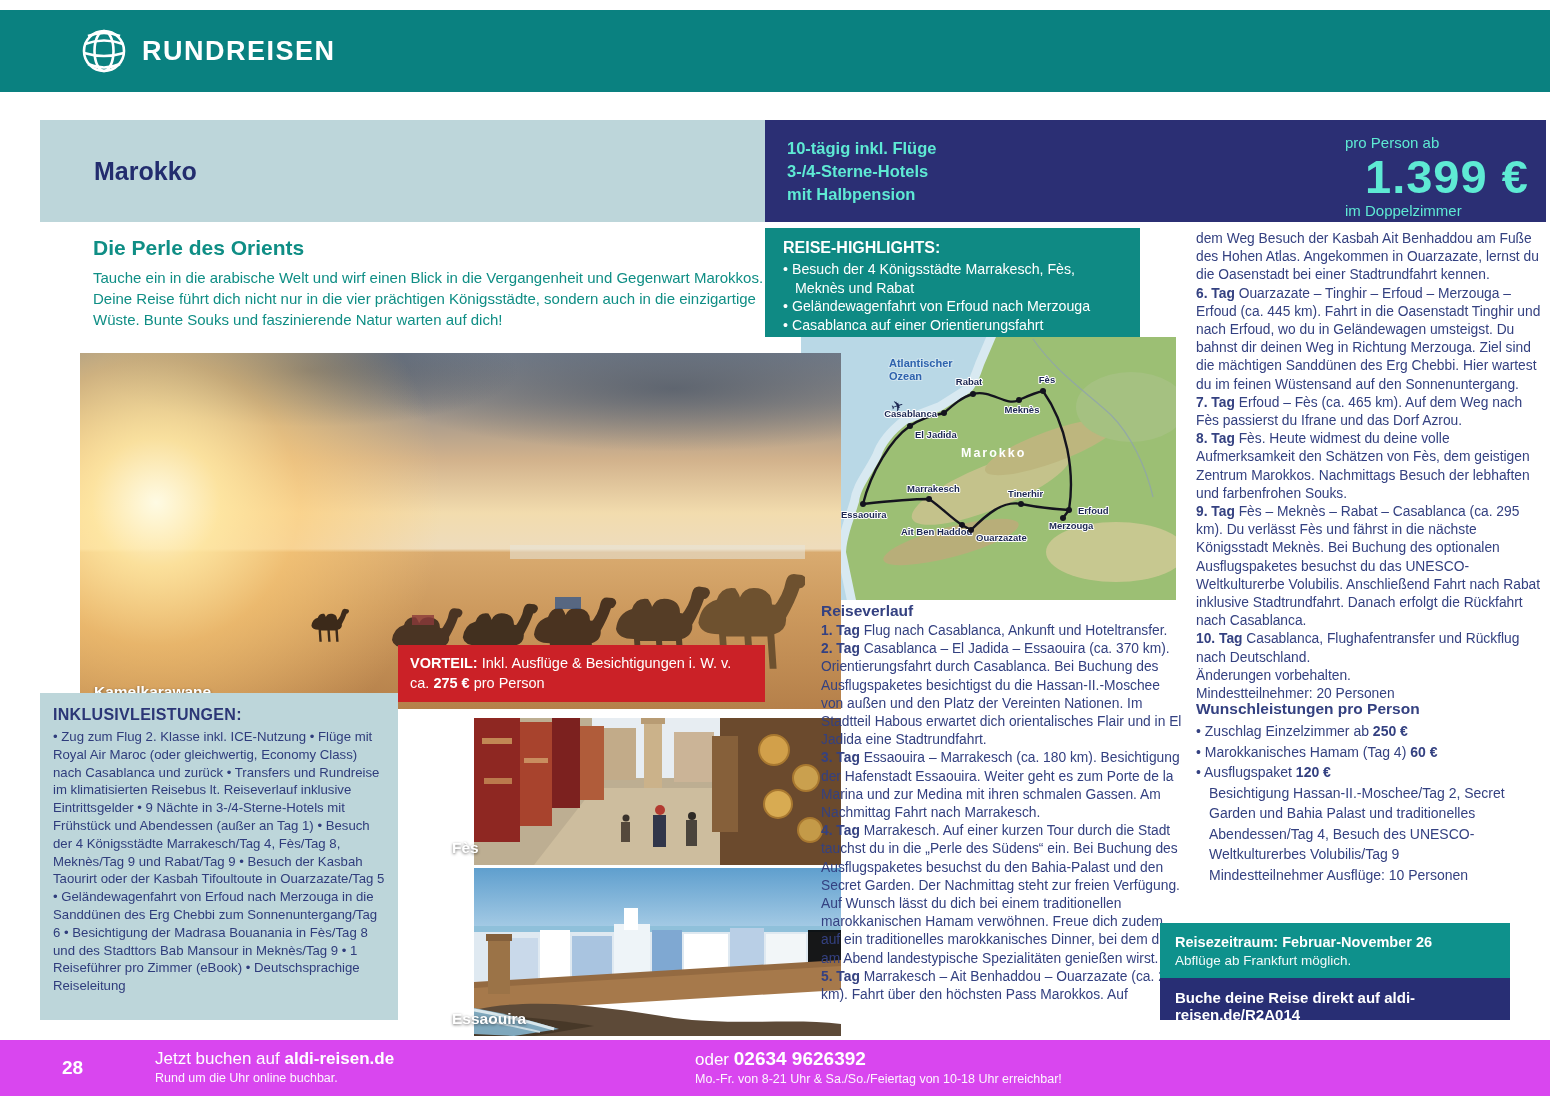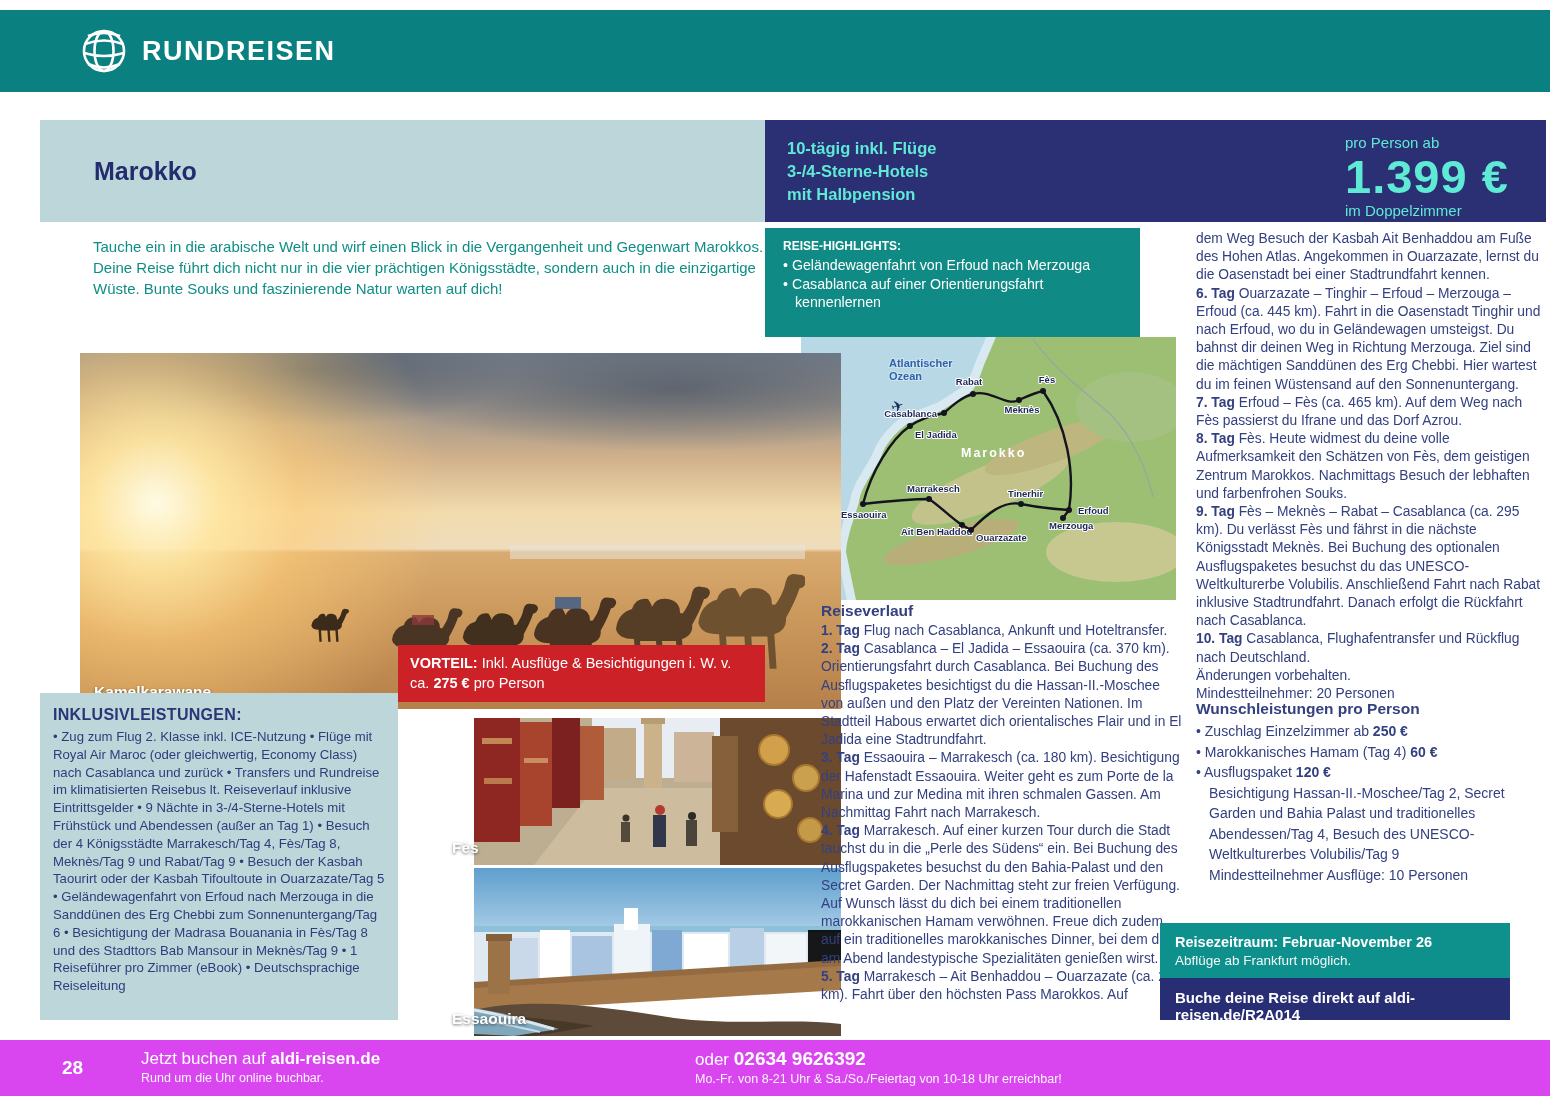--- a/index.html
+++ b/index.html
@@ -19,31 +19,31 @@
   .globe{margin-left:44px;width:48px;height:48px;display:inline-block;}
   .brand{color:#ffffff;font-size:27px;font-weight:bold;letter-spacing:1.5px;margin-left:14px;}
 
   
   .title-band{left:40px;top:120px;width:725px;height:102px;background:#bdd6da;display:flex;align-items:center;}
   .title-band h1{margin:0 0 0 18px;font-size:25px;color:#232d6e;font-weight:bold;}
   .price-band{left:765px;top:120px;width:745px;height:102px;background:#2b2f74;color:#5eead4;}
   .pb-left{position:absolute;left:22px;top:17px;font-size:16.5px;font-weight:bold;line-height:23px;}
   .pb-right{position:absolute;left:580px;top:14px;}
   .pb-right .pp{font-size:15px;line-height:18px;}
-  .pb-right .price{font-size:47px;font-weight:bold;line-height:50px;letter-spacing:1px;}
+  .pb-right .price{font-size:47px;font-weight:bold;line-height:50px;letter-spacing:1px;margin-left:20px;}
 
   
   .intro{left:57px;top:236px;width:692px;}
   .intro h2{margin:0 0 7px 0;font-size:21px;color:#0f8e85;}
   .intro p{margin:0;font-size:15px;line-height:21px;color:#0f8e85;}
 
   
   .highlights{left:765px;top:228px;width:375px;height:109px;background:#0f8a84;color:#fff;box-sizing:border-box;
               padding:11px 18px;overflow:hidden;}
-  .highlights h3{margin:0 0 3px 0;font-size:12px;}
+  .highlights h3{margin:0 0 3px 0;font-size:16px;}
   .highlights ul{margin:0;padding:0;list-style:none;}
   .highlights li{font-size:14.2px;line-height:18.5px;padding-left:12px;text-indent:-12px;}
   .highlights li::before{content:"• ";}
 
   
   .map{left:765px;top:337px;width:375px;height:263px;}
   .city-label{font-size:9.5px;font-weight:bold;fill:#1c2752;paint-order:stroke;stroke:#ffffff;stroke-width:2px;stroke-linejoin:round;}
   .ocean-label{font-size:11px;font-weight:bold;fill:#2f63ae;paint-order:stroke;stroke:#cfe4ee;stroke-width:2px;}
   .country-label{font-size:12.5px;font-weight:bold;fill:#ffffff;letter-spacing:2px;}
 
@@ -88,21 +88,21 @@
   
   .season-box{left:1160px;top:923px;width:350px;height:55px;background:#0e918c;color:#fff;box-sizing:border-box;padding:10px 15px;}
   .season-box .l1{font-size:14.5px;font-weight:bold;line-height:19px;}
   .season-box .l2{font-size:13.5px;line-height:18px;opacity:.95;}
   .booking-box{left:1160px;top:978px;width:350px;height:42px;background:#282e74;color:#fff;box-sizing:border-box;
                padding:11px 15px;font-size:15px;font-weight:bold;}
 
   
   .footer{left:0;top:1040px;width:1550px;height:56px;background:#d946ef;color:#fff;}
   .page-num{position:absolute;left:62px;top:17px;font-size:19px;font-weight:bold;}
-  .f-book{position:absolute;left:141px;top:8px;}
+  .f-book{position:absolute;left:155px;top:8px;}
   .f-book .l1{font-size:17px;line-height:22px;}
   .f-book .l1 b{font-weight:bold;}
   .f-book .l2{font-size:12.5px;line-height:16px;opacity:.95;}
   .f-phone{position:absolute;left:695px;top:8px;}
   .f-phone .l1{font-size:17px;line-height:22px;}
   .f-phone .l1 b{font-size:19px;}
   .f-phone .l2{font-size:12.5px;line-height:16px;opacity:.95;}
 </style>
 </head>
 <body>
@@ -142,26 +142,28 @@
       <div>mit Halbpension</div>
     </div>
     <div class="pb-right">
       <div class="pp">pro Person ab</div>
       <div class="price">1.399 €</div>
       <div class="pp">im Doppelzimmer</div>
     </div>
   </div>
 
   <section class="abs intro">
+    <h2>Die Perle des Orients</h2>
     <p>Tauche ein in die arabische Welt und wirf einen Blick in die Vergangenheit und Gegenwart Marokkos. Deine Reise führt dich nicht nur in die vier prächtigen Königsstädte, sondern auch in die einzigartige Wüste. Bunte Souks und faszinierende Natur warten auf dich!</p>
   </section>
 
   <div class="abs highlights">
     <h3>REISE-HIGHLIGHTS:</h3>
     <ul id="hl-list">
+        <li>Besuch der 4 Königsstädte Marrakesch, Fès, Meknès und Rabat</li>
         <li>Geländewagenfahrt von Erfoud nach Merzouga</li>
         <li>Casablanca auf einer Orientierungsfahrt kennenlernen</li>
       </ul>
   </div>
 
   <div class="abs map">
     <svg viewBox="0 0 375 263" width="375" height="263">
       <rect x="0" y="0" width="375" height="263" fill="#b9d8e6"></rect>
       <path d="M195,0 L183,28 C178,42 175,50 170,55 L140,74 L106,87 C92,98 84,108 80,120 C70,140 60,150 58,165 C52,185 46,200 45,215 L55,263" fill="none" stroke="#d8e9f1" stroke-width="18"></path>
       <path d="M195,0 L183,28 C178,42 175,50 170,55 L140,74 L106,87 C92,98 84,108 80,120 C70,140 60,150 58,165 C52,185 46,200 45,215 L55,263 L375,263 L375,0 Z" fill="#9cbf74"></path>

